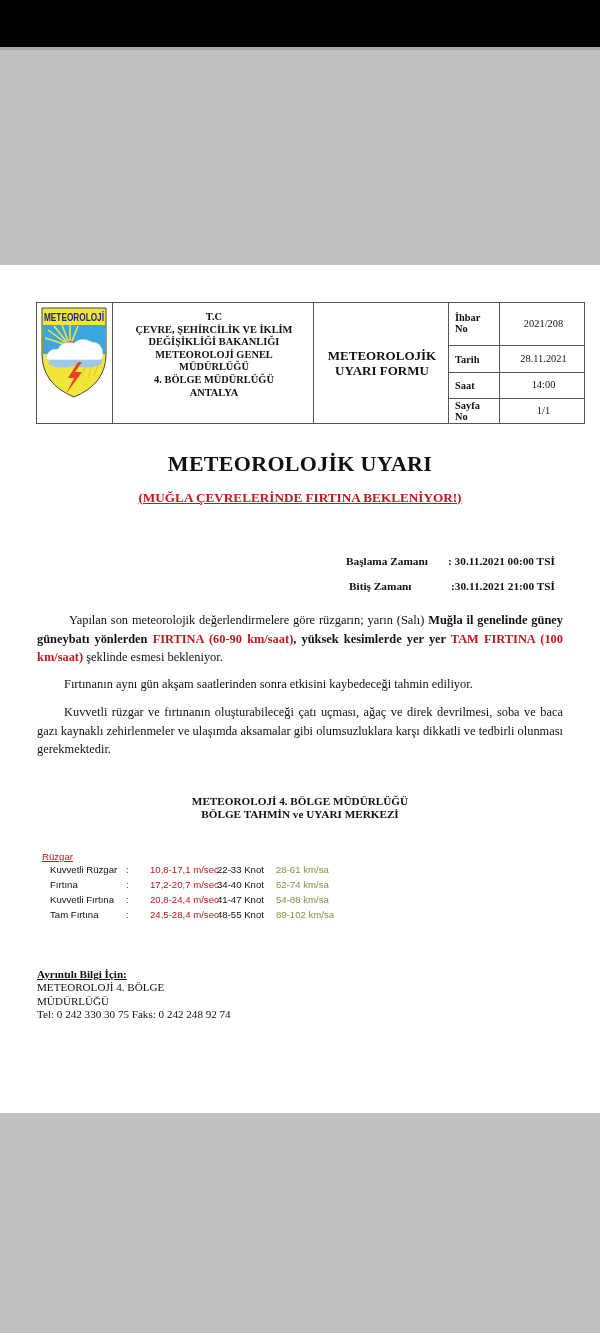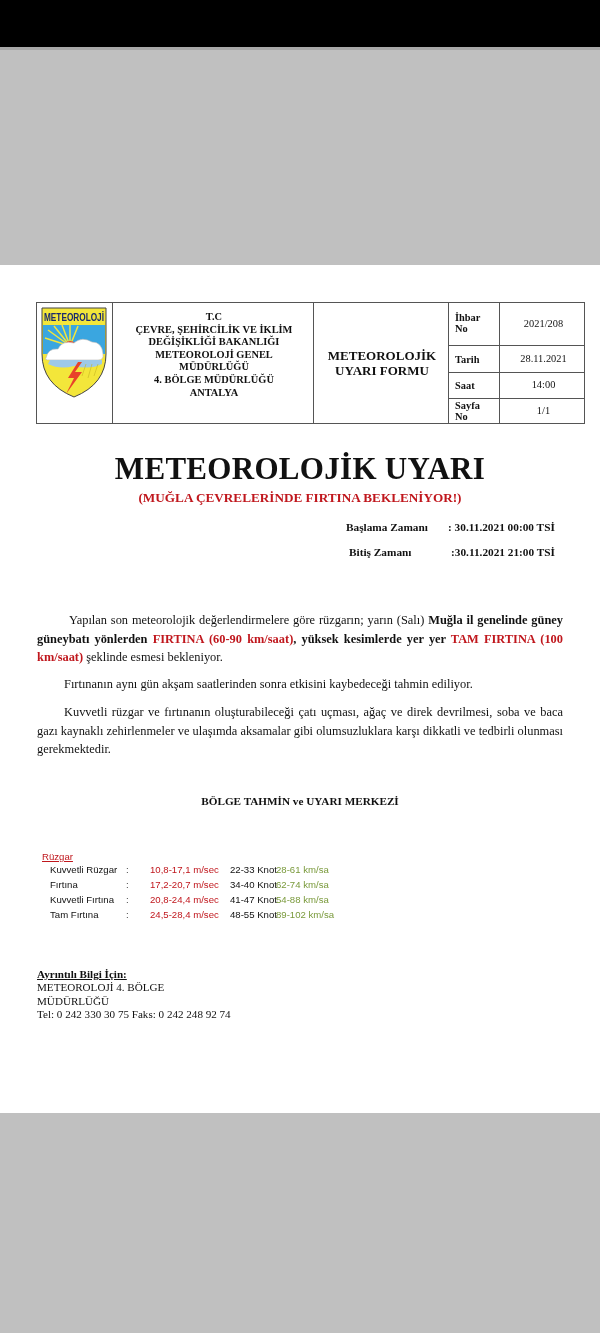--- a/index.html
+++ b/index.html
@@ -14,38 +14,38 @@
     .hdr { position:absolute; left:36px; top:302px; width:549px; height:122px; border:1.2px solid #555; box-sizing:border-box; }
     .hdr .vline { position:absolute; top:0; bottom:0; width:1.2px; background:#555; }
     .hdr .hline { position:absolute; left:412px; right:0; height:1.2px; background:#555; }
     .logo-cell { position:absolute; left:0; top:0; width:76px; height:120px; }
     .logo { position:absolute; left:3px; top:3px; width:68px; height:93px; }
     .org { position:absolute; left:77px; top:8px; width:200px; text-align:center; font-weight:bold; font-size:10.4px; line-height:12.6px; }
     .form-title { position:absolute; left:278px; top:45px; width:134px; text-align:center; font-weight:bold; font-size:13px; line-height:15px; }
     .lbl { position:absolute; left:418px; font-weight:bold; font-size:10.4px; line-height:11px; }
     .val { position:absolute; left:464px; width:85px; text-align:center; font-size:10.4px; }
 
-    .title { position:absolute; left:0; width:600px; top:451px; text-align:center; font-weight:bold; font-size:31px; letter-spacing:0.3px; }
-    .subtitle { position:absolute; left:0; width:600px; top:490px; text-align:center; font-weight:bold; font-size:13.2px; color:#c0171d; }
-    .time-row { position:absolute; font-weight:bold; font-size:11.3px; }
+    .title { position:absolute; left:0; width:600px; top:451px; text-align:center; font-weight:bold; font-size:22px; letter-spacing:0.3px; }
+    .subtitle { position:absolute; left:0; width:600px; top:490px; text-align:center; font-weight:bold; font-size:13.2px; color:#c0171d;text-decoration:underline; }
+    .time-row { position:absolute; font-weight:bold; font-size:11.3px;margin-top:34px; }
 
     .para { position:absolute; left:37px; width:526px; font-size:12.4px; line-height:18.5px; text-align:justify; }
     .para .ind { display:inline-block; width:32px; }
     .red { color:#c0171d; font-weight:bold; }
     b { font-weight:bold; }
 
     .center-head { position:absolute; left:0; width:600px; top:795px; text-align:center; font-weight:bold; font-size:11.2px; line-height:13px; }
 
     .wind { position:absolute; left:42px; top:851px; font-family:"Liberation Sans", sans-serif; font-size:9.6px; }
     .wind .head { color:#c0171d; text-decoration:underline; margin-bottom:2px; }
     .wind .row { position:relative; height:15px; }
     .wind .name { position:absolute; left:8px; font-weight:normal; color:#111; white-space:nowrap;text-align:center; }
     .wind .colon { position:absolute; left:84px; color:#444; }
     .wind .ms { position:absolute; left:96px; color:#c0171d; white-space:nowrap;margin-left:12px; }
-    .wind .kn { position:absolute; left:175px; color:#111; white-space:nowrap;margin-left:13px; }
+    .wind .kn { position:absolute; left:175px; color:#111; white-space:nowrap; }
     .wind .km { position:absolute; left:234px; color:#7a9a3c; white-space:nowrap; }
 
     .contact { position:absolute; left:37px; top:968px; font-size:11.1px; line-height:13.3px; }
     .contact .h { font-weight:bold; text-decoration:underline; }
   </style>
 </head>
 <body>
 
 <div class="topbar"></div>
 <div class="topbar-edge"></div>
@@ -131,20 +131,21 @@
 <div class="time-row" style="left:349px; top:546px">Bitiş Zamanı</div>
 <div class="time-row" style="left:451px; top:546px">:30.11.2021 21:00 TSİ</div>
 
 <div class="para" style="top:611px"><span class="ind"></span><span>Yapılan son meteorolojik değerlendirmelere göre rüzgarın; yarın (Salı) </span><b>Muğla il genelinde güney güneybatı yönlerden </b><span class="red">FIRTINA (60-90 km/saat)</span><b>, yüksek kesimlerde yer yer </b><span class="red">TAM FIRTINA (100 km/saat)</span><span> şeklinde esmesi bekleniyor.</span></div>
 
 <div class="para" style="top:675px"><span class="ind" style="width:27px"></span><span>Fırtınanın aynı gün akşam saatlerinden sonra etkisini kaybedeceği tahmin ediliyor.</span></div>
 
 <div class="para" style="top:703px"><span class="ind" style="width:27px"></span><span>Kuvvetli rüzgar ve fırtınanın oluşturabileceği çatı uçması, ağaç ve direk devrilmesi, soba ve baca gazı kaynaklı zehirlenmeler ve ulaşımda aksamalar gibi olumsuzluklara karşı dikkatli ve tedbirli olunması gerekmektedir.</span></div>
 
 <div class="center-head">
+  <div>METEOROLOJİ 4. BÖLGE MÜDÜRLÜĞÜ</div>
   <div>BÖLGE TAHMİN ve UYARI MERKEZİ</div>
 </div>
 
 <div class="wind">
   <div class="head">Rüzgar</div>
   <div class="row">
     <span class="name">Kuvvetli Rüzgar</span>
     <span class="colon">:</span>
     <span class="ms">10,8-17,1 m/sec</span>
     <span class="kn">22-33 Knot</span>

